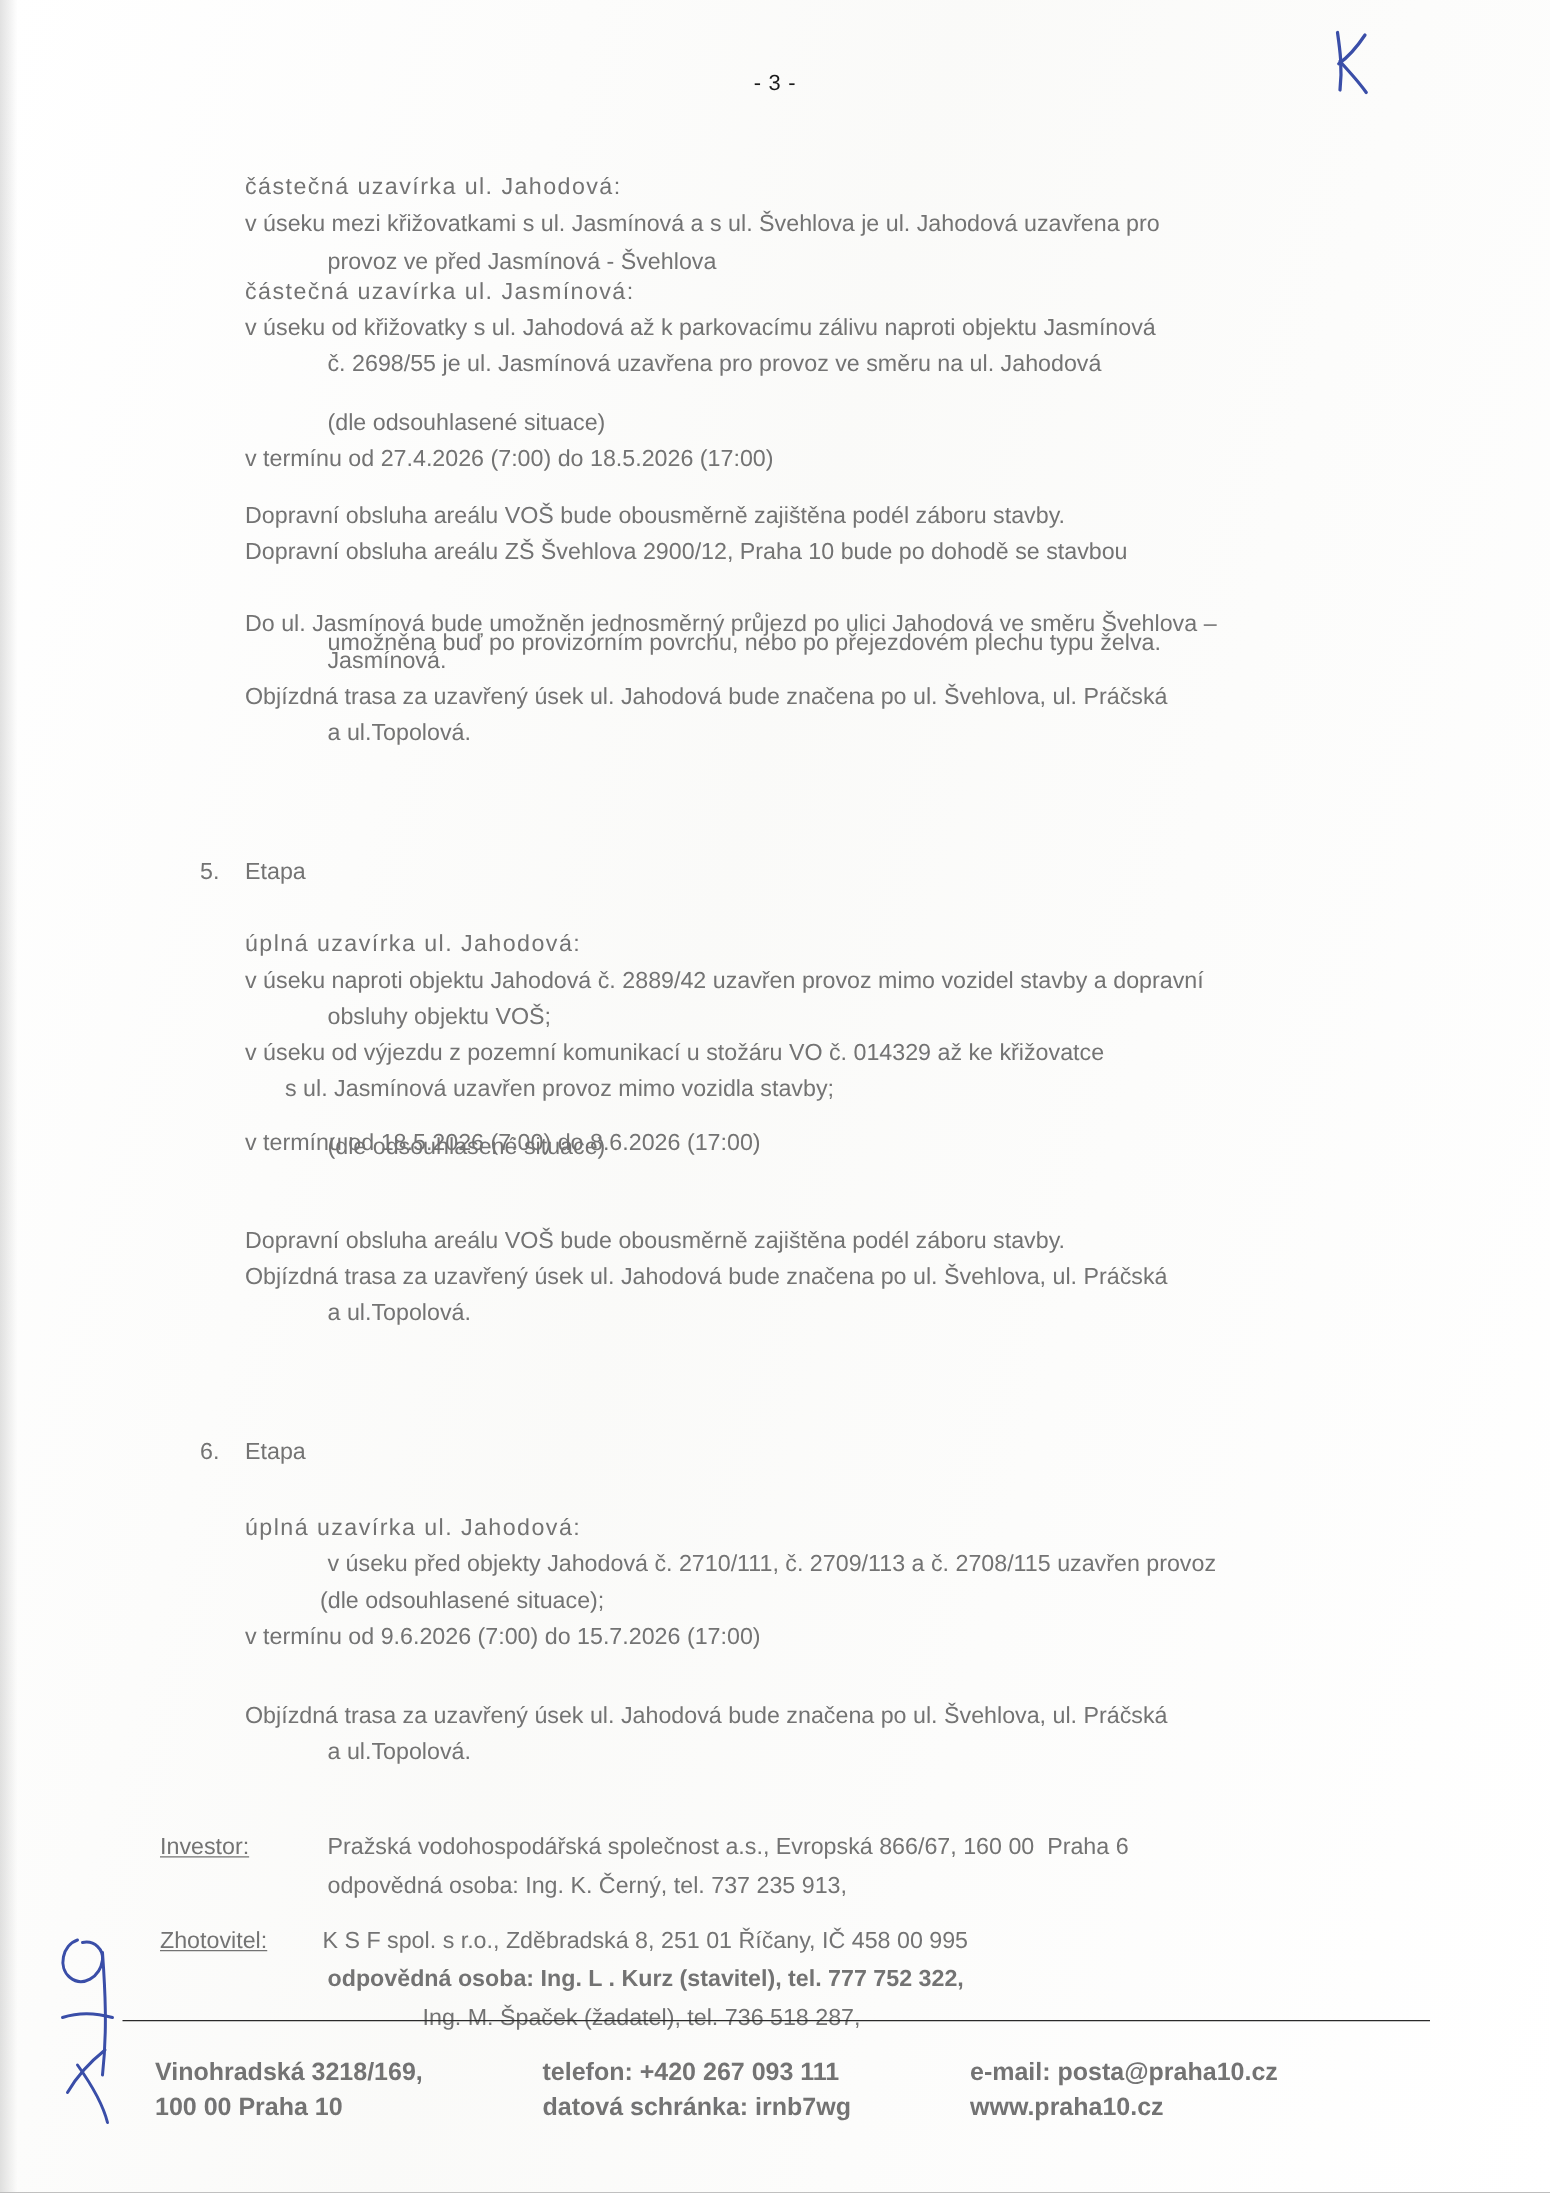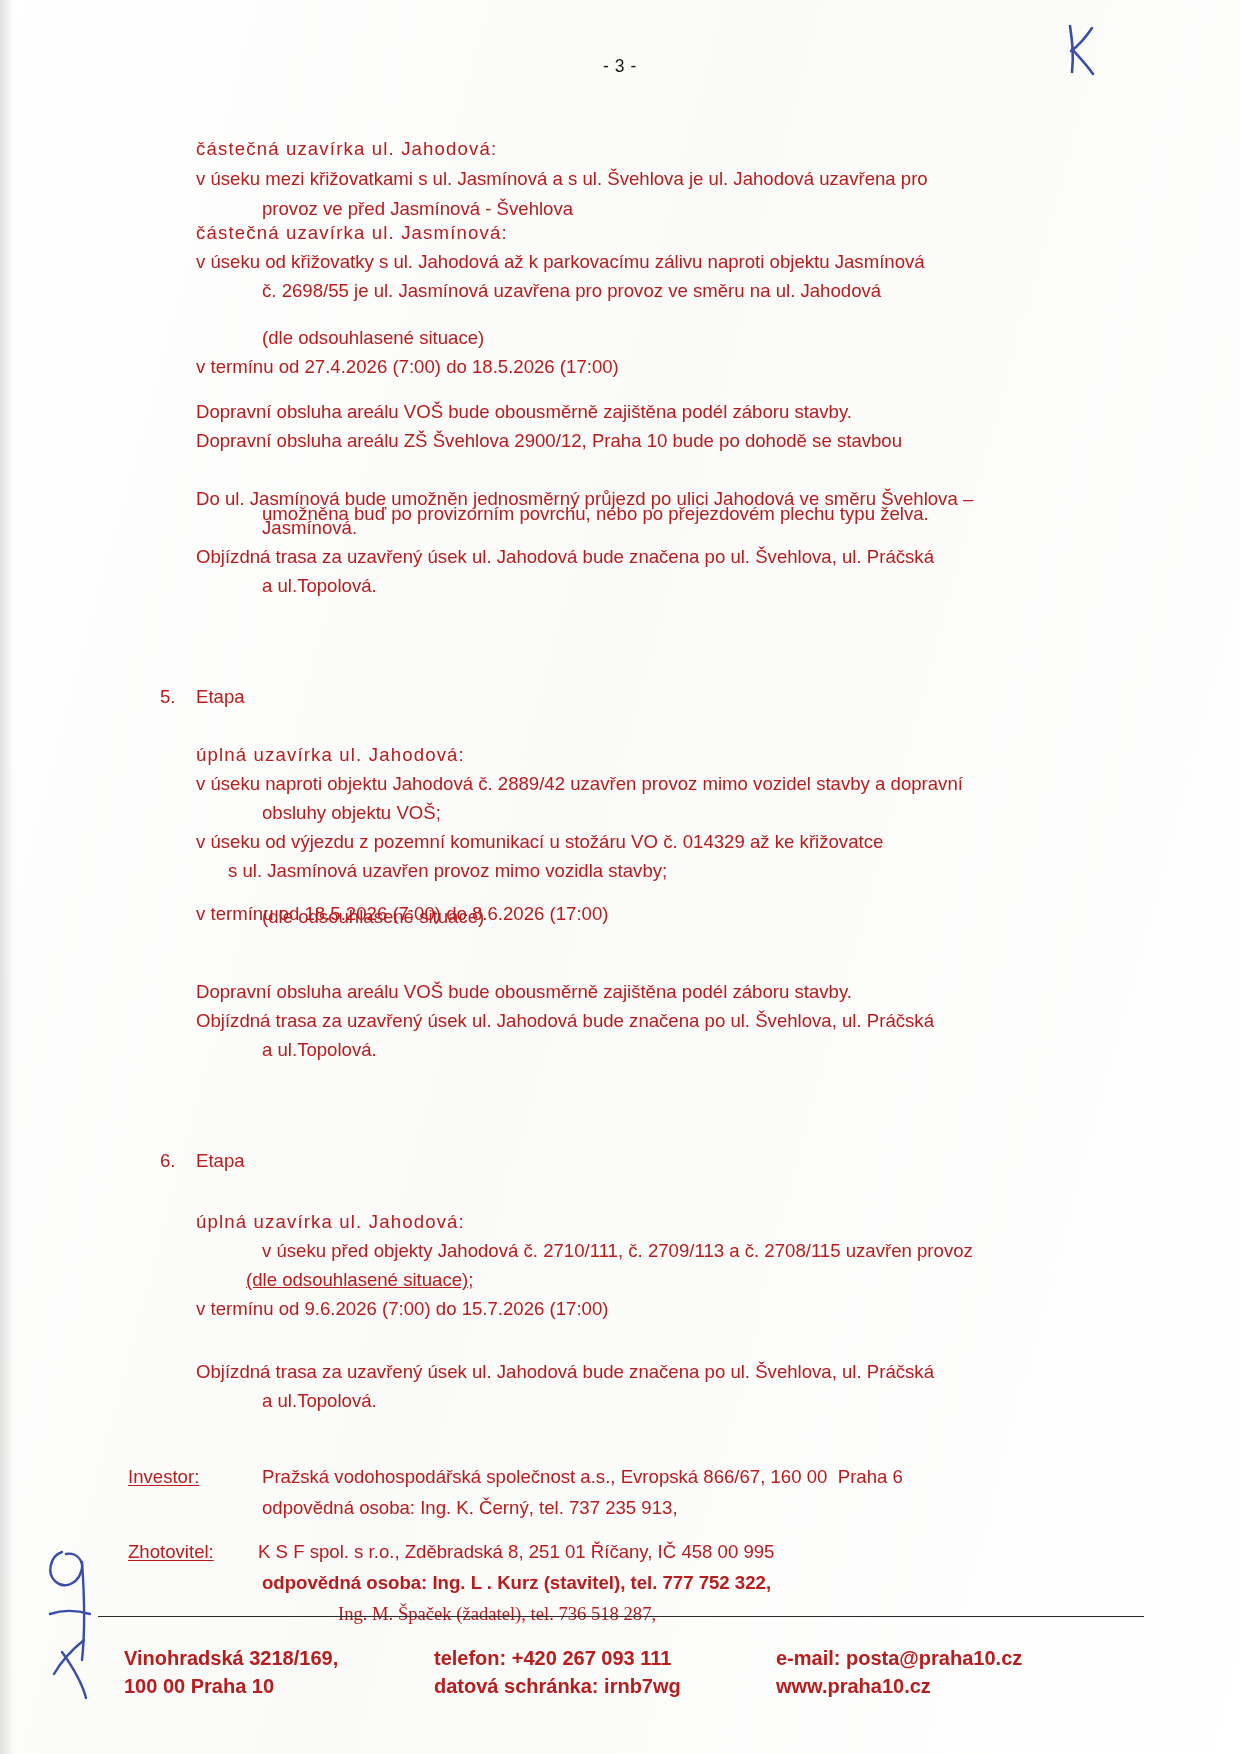--- a/index.html
+++ b/index.html
@@ -41,21 +41,21 @@
     left: 0;
     top: 0;
     width: 1240px;
   }
 
   .ln {
     position: absolute;
     white-space: pre;
     font-size: 18.6px;
     line-height: 1;
-    color: #b91c1c;
+    color: #737373;
   }
   .ln.spaced {
     letter-spacing: 1.15px;
   }
   .ln.bold {
     font-weight: bold;
     font-size: 20px;
   }
   .ln.num {
     font-size: 18.6px;
@@ -167,35 +167,35 @@
       <div class="ln" style="left:196px; top:1012px;">Objízdná trasa za uzavřený úsek ul. Jahodová bude značena po ul. Švehlova, ul. Práčská</div>
       <div class="ln" style="left:262px; top:1041px;">a ul.Topolová.</div>
     </div>
 
     <div>
       <div class="ln num" style="left:160px; top:1152px;">6.</div>
       <div class="ln num" style="left:196px; top:1152px;">Etapa</div>
 
       <div class="ln spaced" style="left:196px; top:1213px;">úplná uzavírka ul. Jahodová:</div>
       <div class="ln" style="left:262px; top:1242px;">v úseku před objekty Jahodová č. 2710/111, č. 2709/113 a č. 2708/115 uzavřen provoz</div>
-      <div class="ln" style="left:246px; top:1271px;text-decoration:underline;">(dle odsouhlasené situace);</div>
+      <div class="ln" style="left:256px; top:1271px;">(dle odsouhlasené situace);</div>
       <div class="ln" style="left:196px; top:1300px;">v termínu od 9.6.2026 (7:00) do 15.7.2026 (17:00)</div>
       <div class="ln" style="left:196px; top:1363px;">Objízdná trasa za uzavřený úsek ul. Jahodová bude značena po ul. Švehlova, ul. Práčská</div>
       <div class="ln" style="left:262px; top:1392px;">a ul.Topolová.</div>
     </div>
 
     <div>
       <div class="ln underline" style="left:128px; top:1468px;">Investor:</div>
       <div class="ln" style="left:262px; top:1468px;">Pražská vodohospodářská společnost a.s., Evropská 866/67, 160 00  Praha 6</div>
       <div class="ln" style="left:262px; top:1499px;">odpovědná osoba: Ing. K. Černý, tel. 737 235 913,</div>
 
       <div class="ln underline" style="left:128px; top:1543px;">Zhotovitel:</div>
       <div class="ln" style="left:258px; top:1543px;">K S F spol. s r.o., Zděbradská 8, 251 01 Říčany, IČ 458 00 995</div>
       <div class="ln" style="left:262px; top:1574px;font-weight:bold;">odpovědná osoba: Ing. L . Kurz (stavitel), tel. 777 752 322,</div>
-      <div class="ln" style="left:338px; top:1605px;font-family:Liberation Serif, serif;">Ing. M. Špaček (žadatel), tel. 736 518 287,</div>
+      <div class="ln" style="left:338px; top:1605px;">Ing. M. Špaček (žadatel), tel. 736 518 287,</div>
     </div>
 
   </div>
 
   <div class="footer-rule"></div>
 
   <div>
     <div class="ln bold" style="left:124px; top:1648px;">Vinohradská 3218/169,</div>
     <div class="ln bold" style="left:124px; top:1676px;">100 00 Praha 10</div>
 

